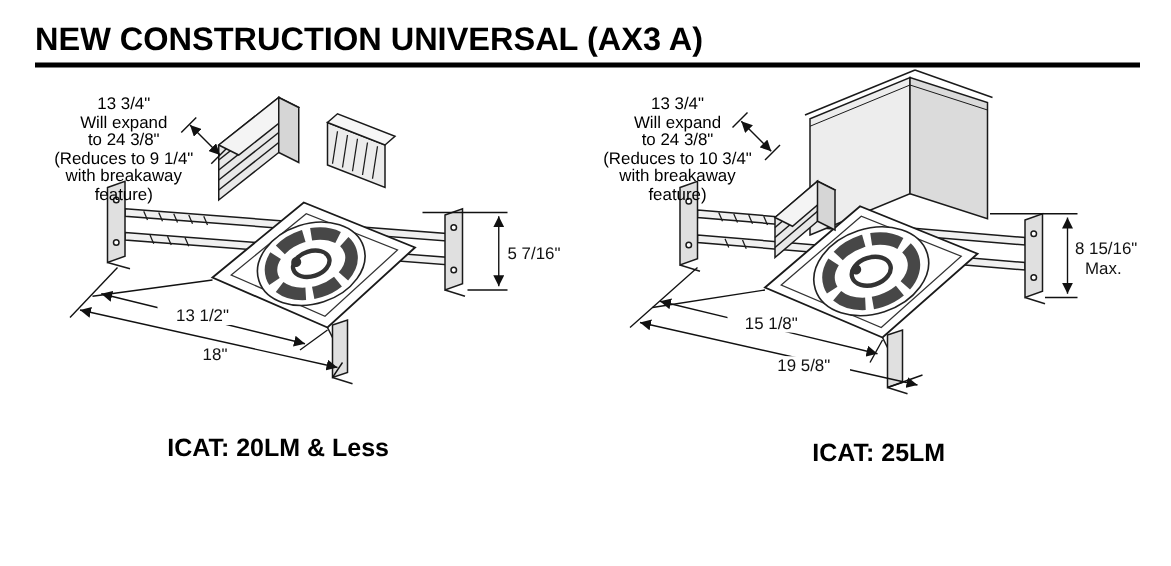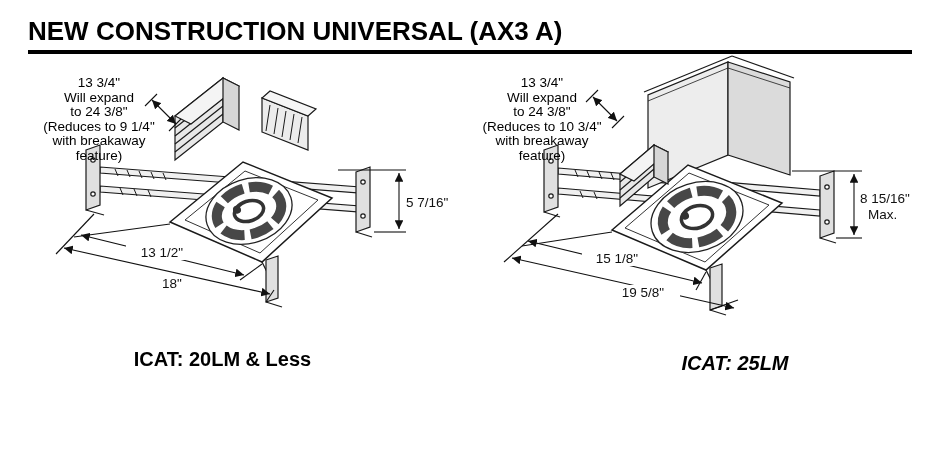--- a/index.html
+++ b/index.html
@@ -13,21 +13,21 @@
   }
   .title-rule { position: absolute; left: 28px; top: 50px; width: 884px; height: 4px; background: #000; }
   svg.canvas { position: absolute; left: 0; top: 0; }
   .note { position: absolute; text-align: center; font-size: 13.5px; line-height: 14.5px; color: #000; }
   .note span { display: block; }
   .note-left { left: 26px; top: 76px; width: 146px; }
   .note-right { left: 466px; top: 76px; width: 152px; }
   .caption { position: absolute; text-align: center; font-weight: bold; font-size: 20px; line-height: 25px; color: #000; }
   .caption span { display: block; text-align: center; }
   .caption-left { left: 55px; top: 347px; width: 335px; }
-  .caption-right { left: 595px; top: 351px; width: 280px; font-style: italic; }
+  .caption-right { left: 563px; top: 351px; width: 280px; }
   svg text { font-family: "Liberation Sans", sans-serif; font-size: 13.5px; fill: #111; stroke: none; }
 </style>
 </head>
 <body>
 
 <div class="sheet">
 
   <h1 class="page-title">NEW CONSTRUCTION UNIVERSAL (AX3 A)</h1>
   <div class="title-rule"></div>
 

